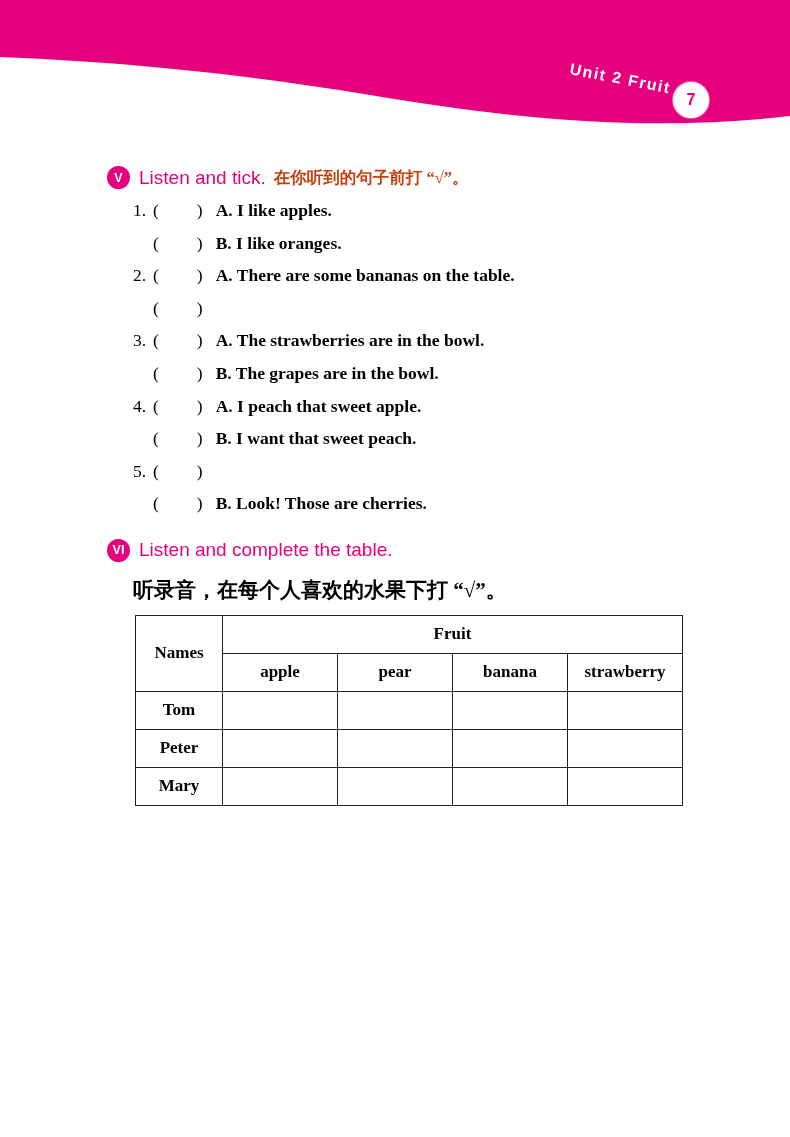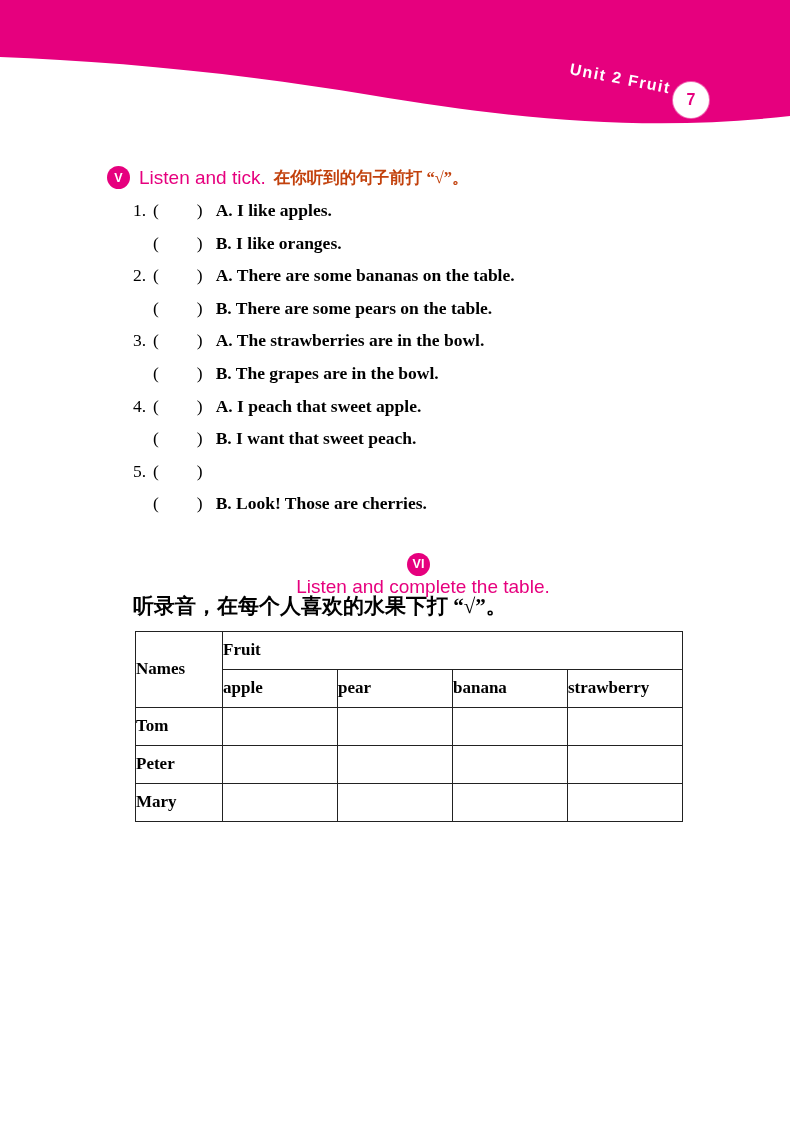--- a/index.html
+++ b/index.html
@@ -57,21 +57,21 @@
   .opt { margin-left:13px; white-space:nowrap;font-weight:bold; }
 
   
   .vi-sub { margin:12px 0 0 26px; font-weight:bold; font-size:21px; }
 
   .fruit-table {
     border-collapse:collapse; margin:11px 0 0 28px;
     font-weight:bold; font-size:17px; table-layout:fixed;
   }
   .fruit-table td {
-    border:1px solid #222; text-align:left; vertical-align:middle;
+    border:1px solid #222; text-align:center; vertical-align:middle;
     height:38px; padding:0;
   }
   .c-names { width:87px; }
   .c-fruit { width:115px; }
 </style>
 </head>
 <body>
 
 <div class="page">
 
@@ -113,21 +113,20 @@
         <span class="paren">(</span>
         <span class="gap"></span>
         <span class="paren">)</span>
         <span class="opt">A. There are some bananas on the table.</span>
       </div>
       <div class="tick-line">
         <span class="num"></span>
         <span class="paren">(</span>
         <span class="gap"></span>
         <span class="paren">)</span>
-        <span class="opt">B. There are some pears on the table.</span>
       </div>
       <div class="tick-line">
         <span class="num">3.</span>
         <span class="paren">(</span>
         <span class="gap"></span>
         <span class="paren">)</span>
         <span class="opt">A. The strawberries are in the bowl.</span>
       </div>
       <div class="tick-line">
         <span class="num"></span>
@@ -158,21 +157,21 @@
       </div>
       <div class="tick-line">
         <span class="num"></span>
         <span class="paren">(</span>
         <span class="gap"></span>
         <span class="paren">)</span>
         <span class="opt">B. Look! Those are cherries.</span>
       </div>
     </div>
 
-    <div class="section-head" style="margin-top:27px;flex-direction:column;">
+    <div class="section-head" style="margin-top:11px;">
       <span class="marker">VI</span>
       <span class="sec-title">Listen and complete the table.</span>
     </div>
     <div class="vi-sub">听录音，在每个人喜欢的水果下打 “√”。</div>
 
     <table class="fruit-table">
       <colgroup>
         <col class="c-names">
           <col class="c-fruit">
           <col class="c-fruit">

